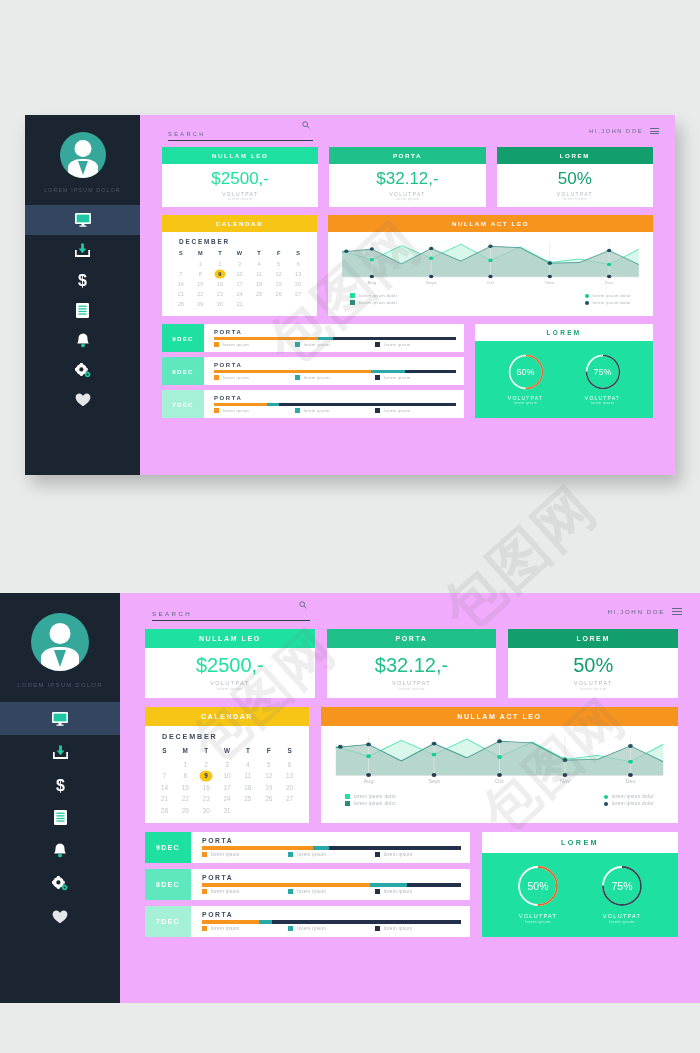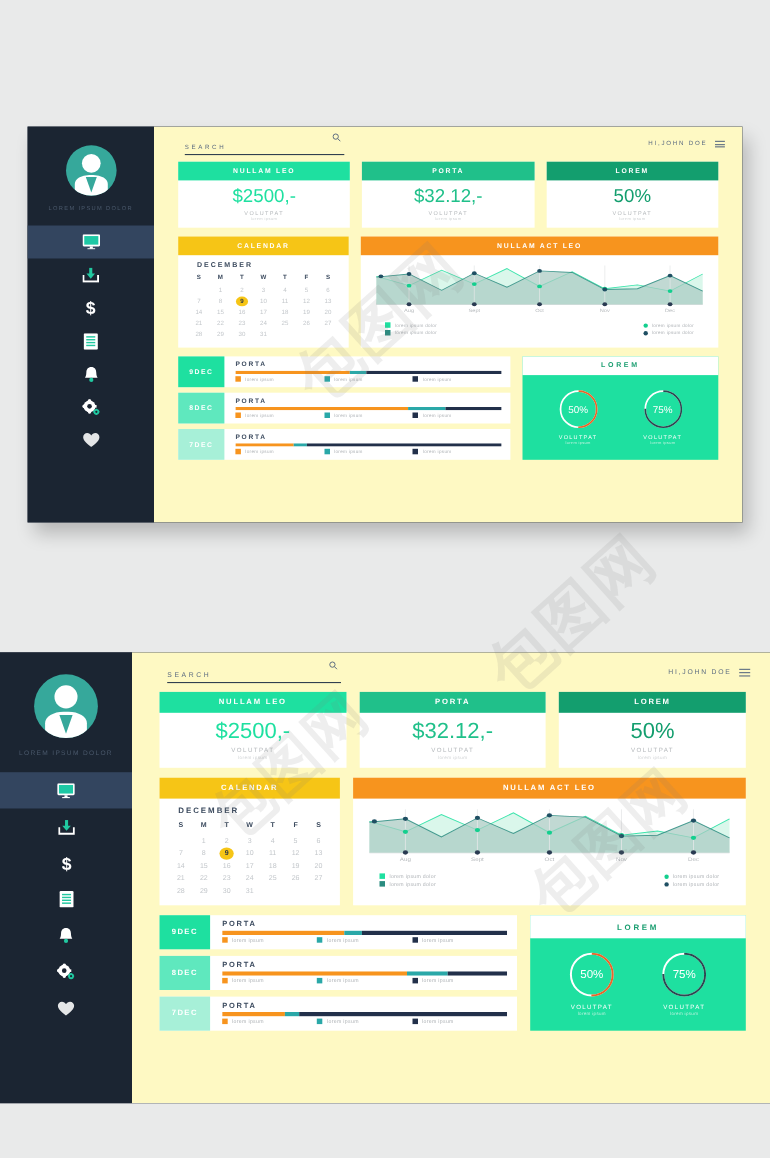--- a/index.html
+++ b/index.html
@@ -78,21 +78,21 @@
   .nav-item {
     display: flex; align-items: center; justify-content: center;
     position: relative;
   }
   .small .nav-item { height: 30px; }
   .large .nav-item { height: 33px; }
   .nav-item.active { background: #33455f; }
   .nav-icon { display: block; }
 
   
-  .main { flex: 1; display: flex; flex-direction: column; background: #fef9c3; min-width: 0; }
+  .main { flex: 1; display: flex; flex-direction: column; background: #f0abfc; min-width: 0; }
   .topbar { display: flex; align-items: center; flex: none; }
   .small .topbar { height: 32px; padding: 0 16px 0 28px; }
   .large .topbar { height: 36px; padding: 0 18px 0 32px; }
 
   .search-box { position: relative; }
   .small .search-box { width: 145px; }
   .large .search-box { width: 158px; }
   .search-line {
     width: 100%; border: none; border-bottom: 1px solid #31404f;
     background: transparent; color: #5b6b80; letter-spacing: 2.4px;

